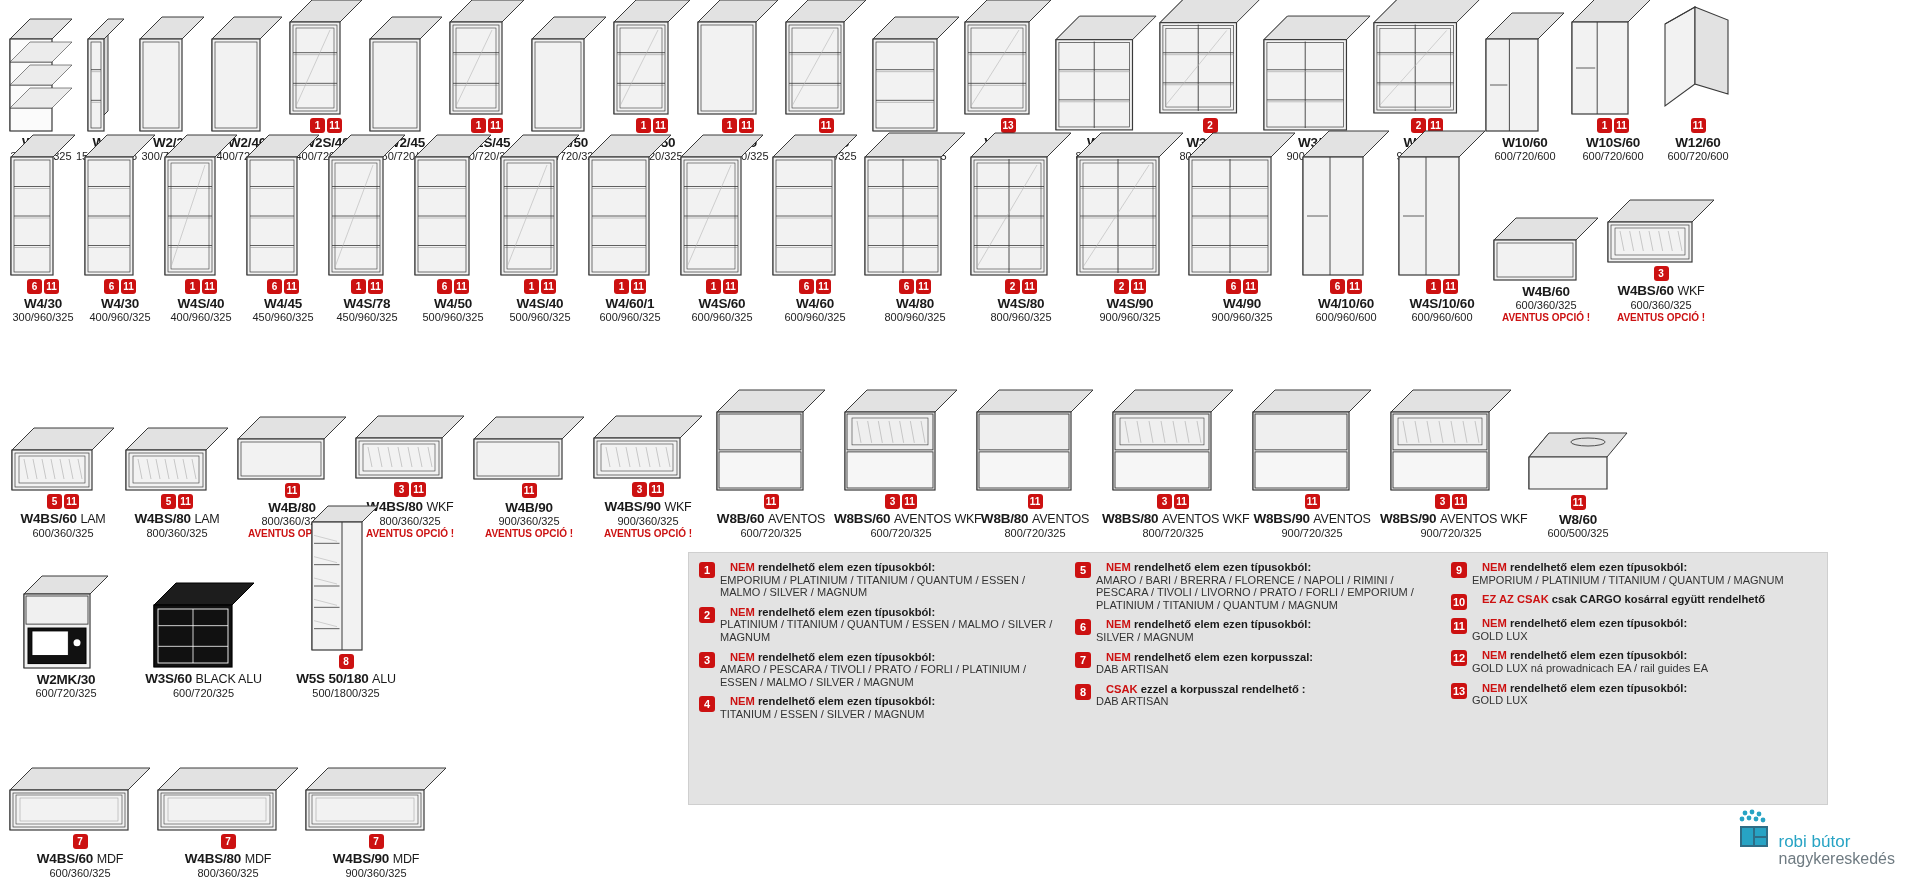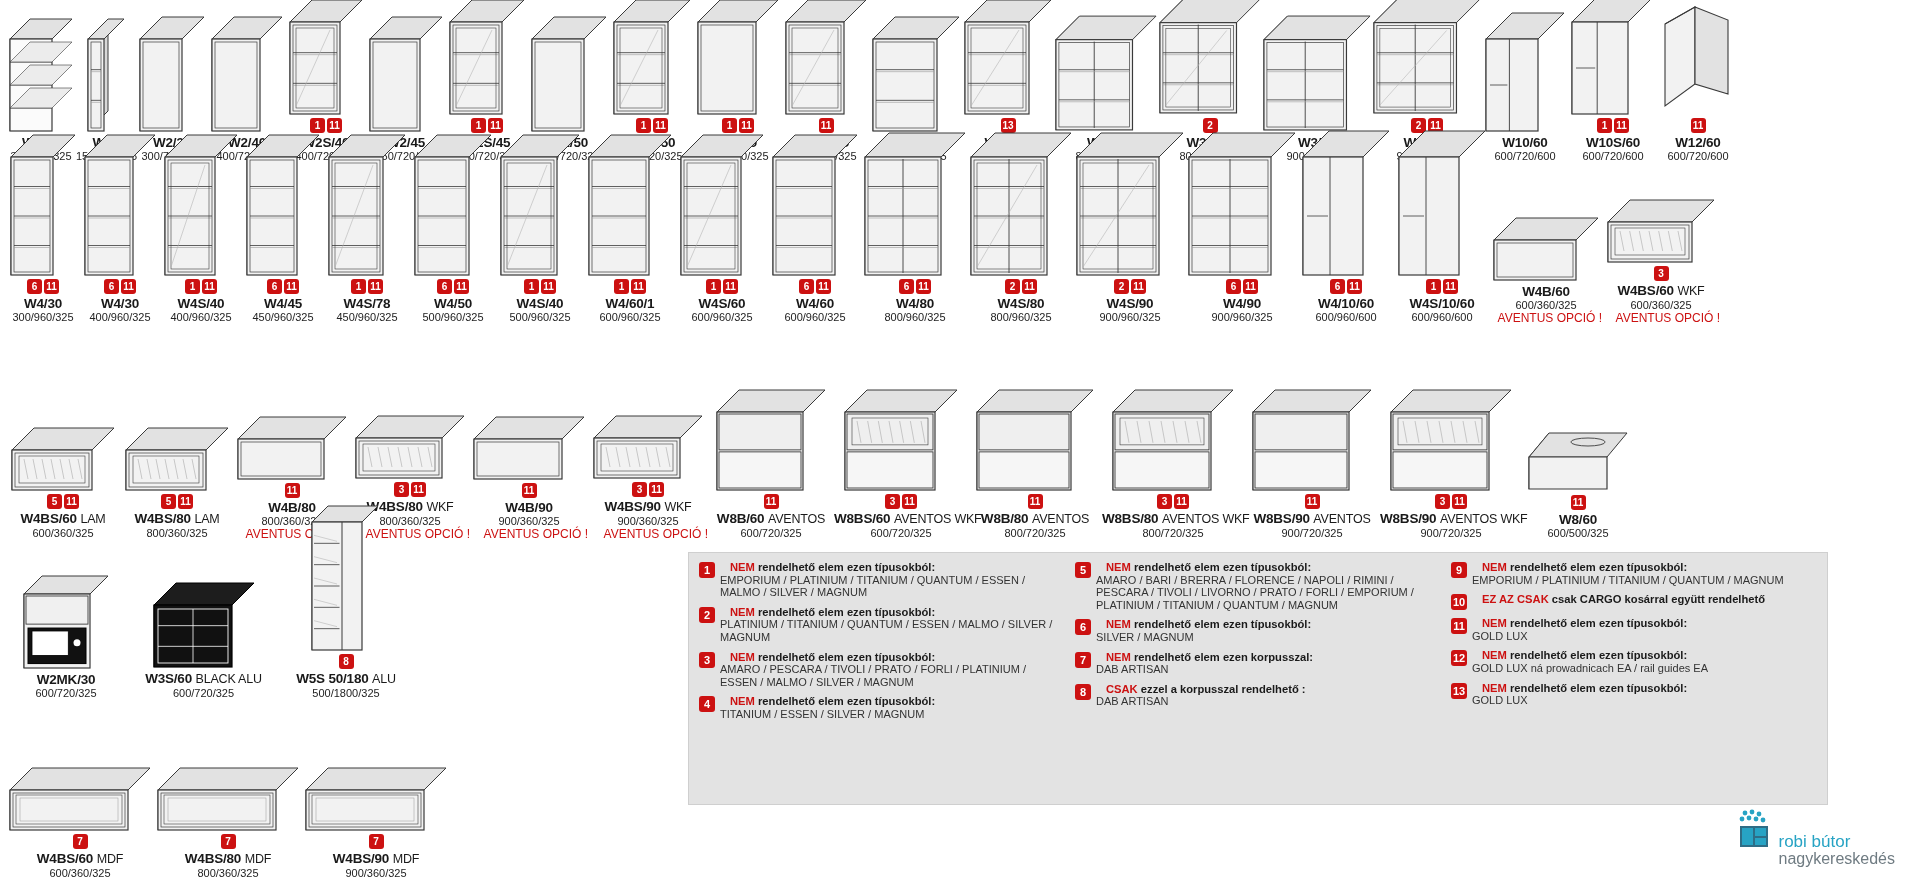--- a/index.html
+++ b/index.html
@@ -53,26 +53,25 @@
     font-size: 12.5px;
   }
   .dims {
     font-size: 11px;
     color: #222;
     white-space: nowrap;
     line-height: 13px;
   }
   .note-red {
     display: block;
-    font-size: 12px;
-    font-weight: normal;
+    font-size: 10px;
+    font-weight: bold;
     color: #cc1111;
     line-height: 12px;
     white-space: nowrap;
-    text-align: right;
   }
   .badge {
     width: 15px;
     height: 15px;
     border-radius: 3px;
     background: #cc1111;
     color: #fff;
     font-size: 10px;
     font-weight: bold;
     line-height: 15px;

